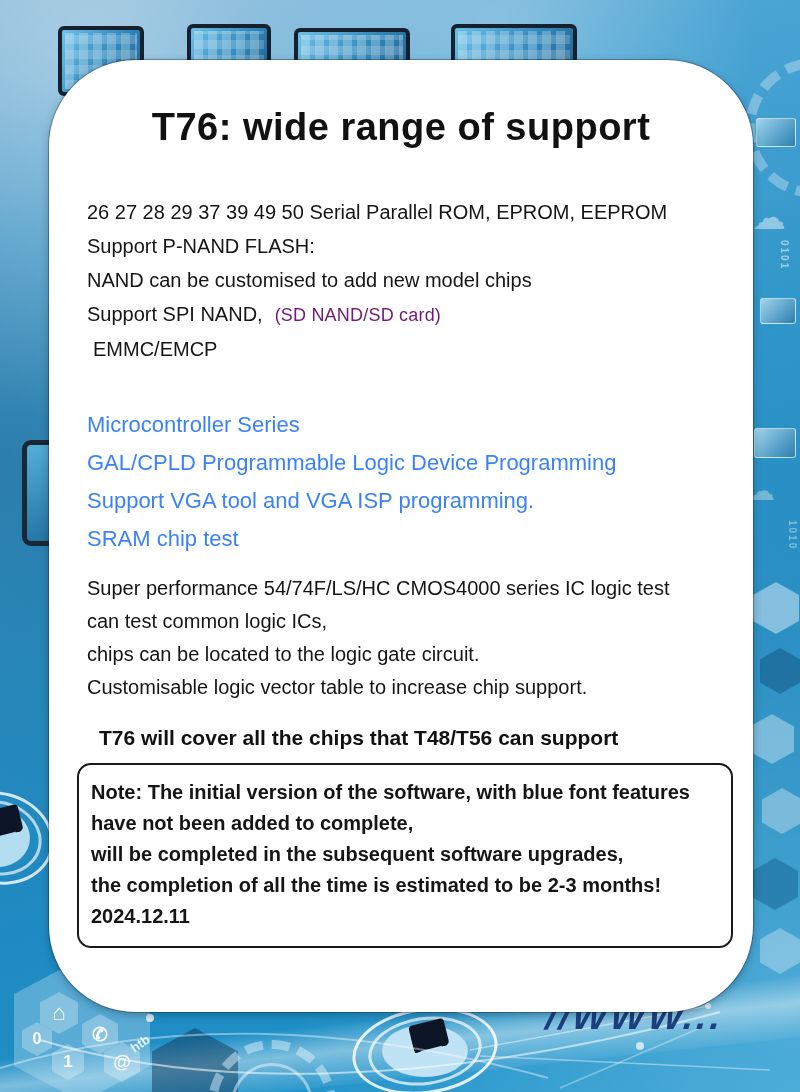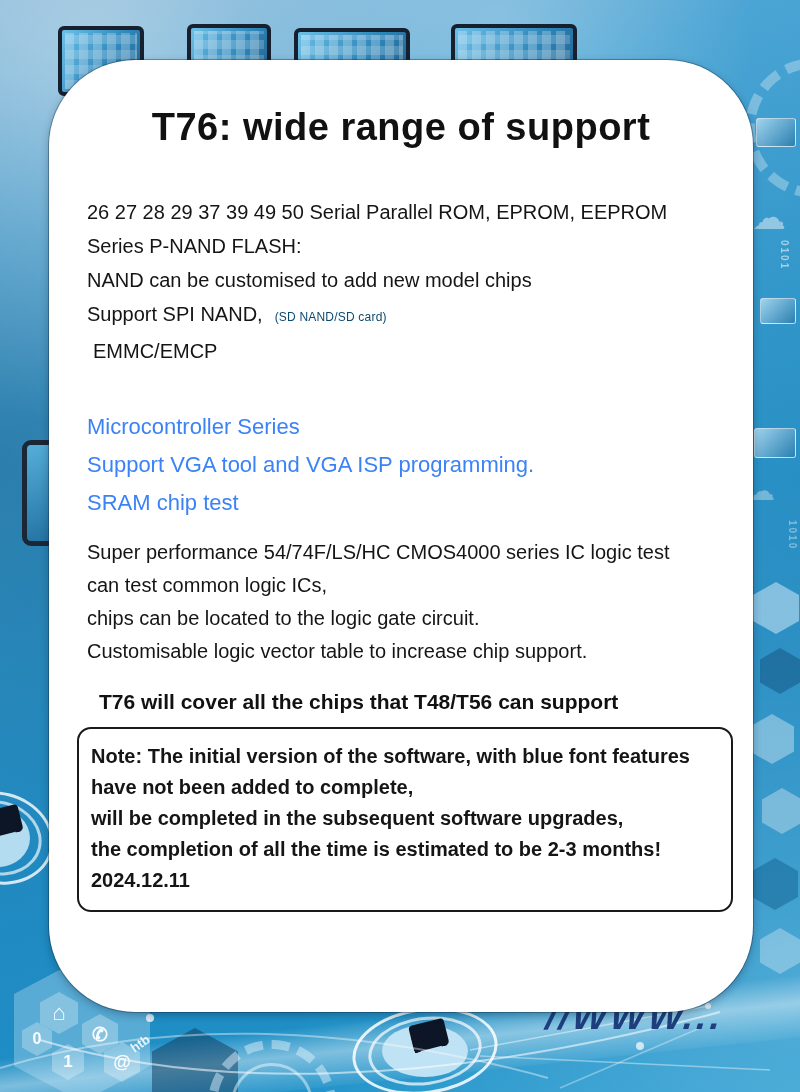--- a/index.html
+++ b/index.html
@@ -84,21 +84,21 @@
     color:#1d3f7e;transform:skewX(-6deg);}
   .netsvg{left:0;top:988px;}
   
   .card{position:absolute;left:49px;top:60px;width:704px;height:952px;background:#fff;
     border-radius:86px;overflow:hidden;
     box-shadow:0 0 0 1px rgba(15,35,60,.35),0 3px 8px rgba(0,20,40,.3);}
   .title{margin:46px 20px 0;text-align:center;font-size:38px;font-weight:bold;color:#111;
     letter-spacing:.5px;white-space:nowrap;}
   .block{margin-left:38px;font-weight:normal;white-space:nowrap;}
   .intro{margin-top:46px;font-size:20px;color:#151515;line-height:34px;}
-  .sd{color:#0c4a6e;font-size:12px;margin-left:12px;letter-spacing:.2px;}
+  .sd{color:#701a75;font-size:18px;margin-left:12px;letter-spacing:.2px;}
   .ind{padding-left:6px;}
   .bluelist{margin-top:40px;font-size:22px;color:#3b82f6;line-height:38px;}
   .logiclist{margin-top:14px;font-size:20px;color:#151515;line-height:33px;}
   .cover{margin:22px 0 0 50px;font-size:21px;font-weight:bold;color:#111;white-space:nowrap;}
   .notebox{margin:13px 20px 0 28px;border:2px solid #1a1a1a;border-radius:14px;
     padding:12px 10px 14px 12px;font-size:20px;font-weight:bold;color:#151515;line-height:31px;
     white-space:nowrap;overflow:hidden;}
 </style>
 </head>
 <body>
@@ -173,30 +173,31 @@
     </svg>
 
     <div class="www">//WWW...</div>
   </div>
 
   <div class="card">
     <h1 class="title">T76: wide range of support</h1>
 
     <div class="block intro">
       <div>26 27 28 29 37 39 49 50 Serial Parallel ROM, EPROM, EEPROM</div>
-      <div>Series P-NAND FLASH:</div>
+      <div>Support P-NAND FLASH:</div>
       <div>NAND can be customised to add new model chips</div>
       <div>
         <span>Support SPI NAND,</span><span class="sd">(SD NAND/SD card)</span>
       </div>
       <div class="ind">EMMC/EMCP</div>
     </div>
 
     <div class="block bluelist">
       <div>Microcontroller Series</div>
+      <div>GAL/CPLD Programmable Logic Device Programming</div>
       <div>Support VGA tool and VGA ISP programming.</div>
       <div>SRAM chip test</div>
     </div>
 
     <div class="block logiclist">
       <div>Super performance 54/74F/LS/HC CMOS4000 series IC logic test</div>
       <div>can test common logic ICs,</div>
       <div>chips can be located to the logic gate circuit.</div>
       <div>Customisable logic vector table to increase chip support.</div>
     </div>

